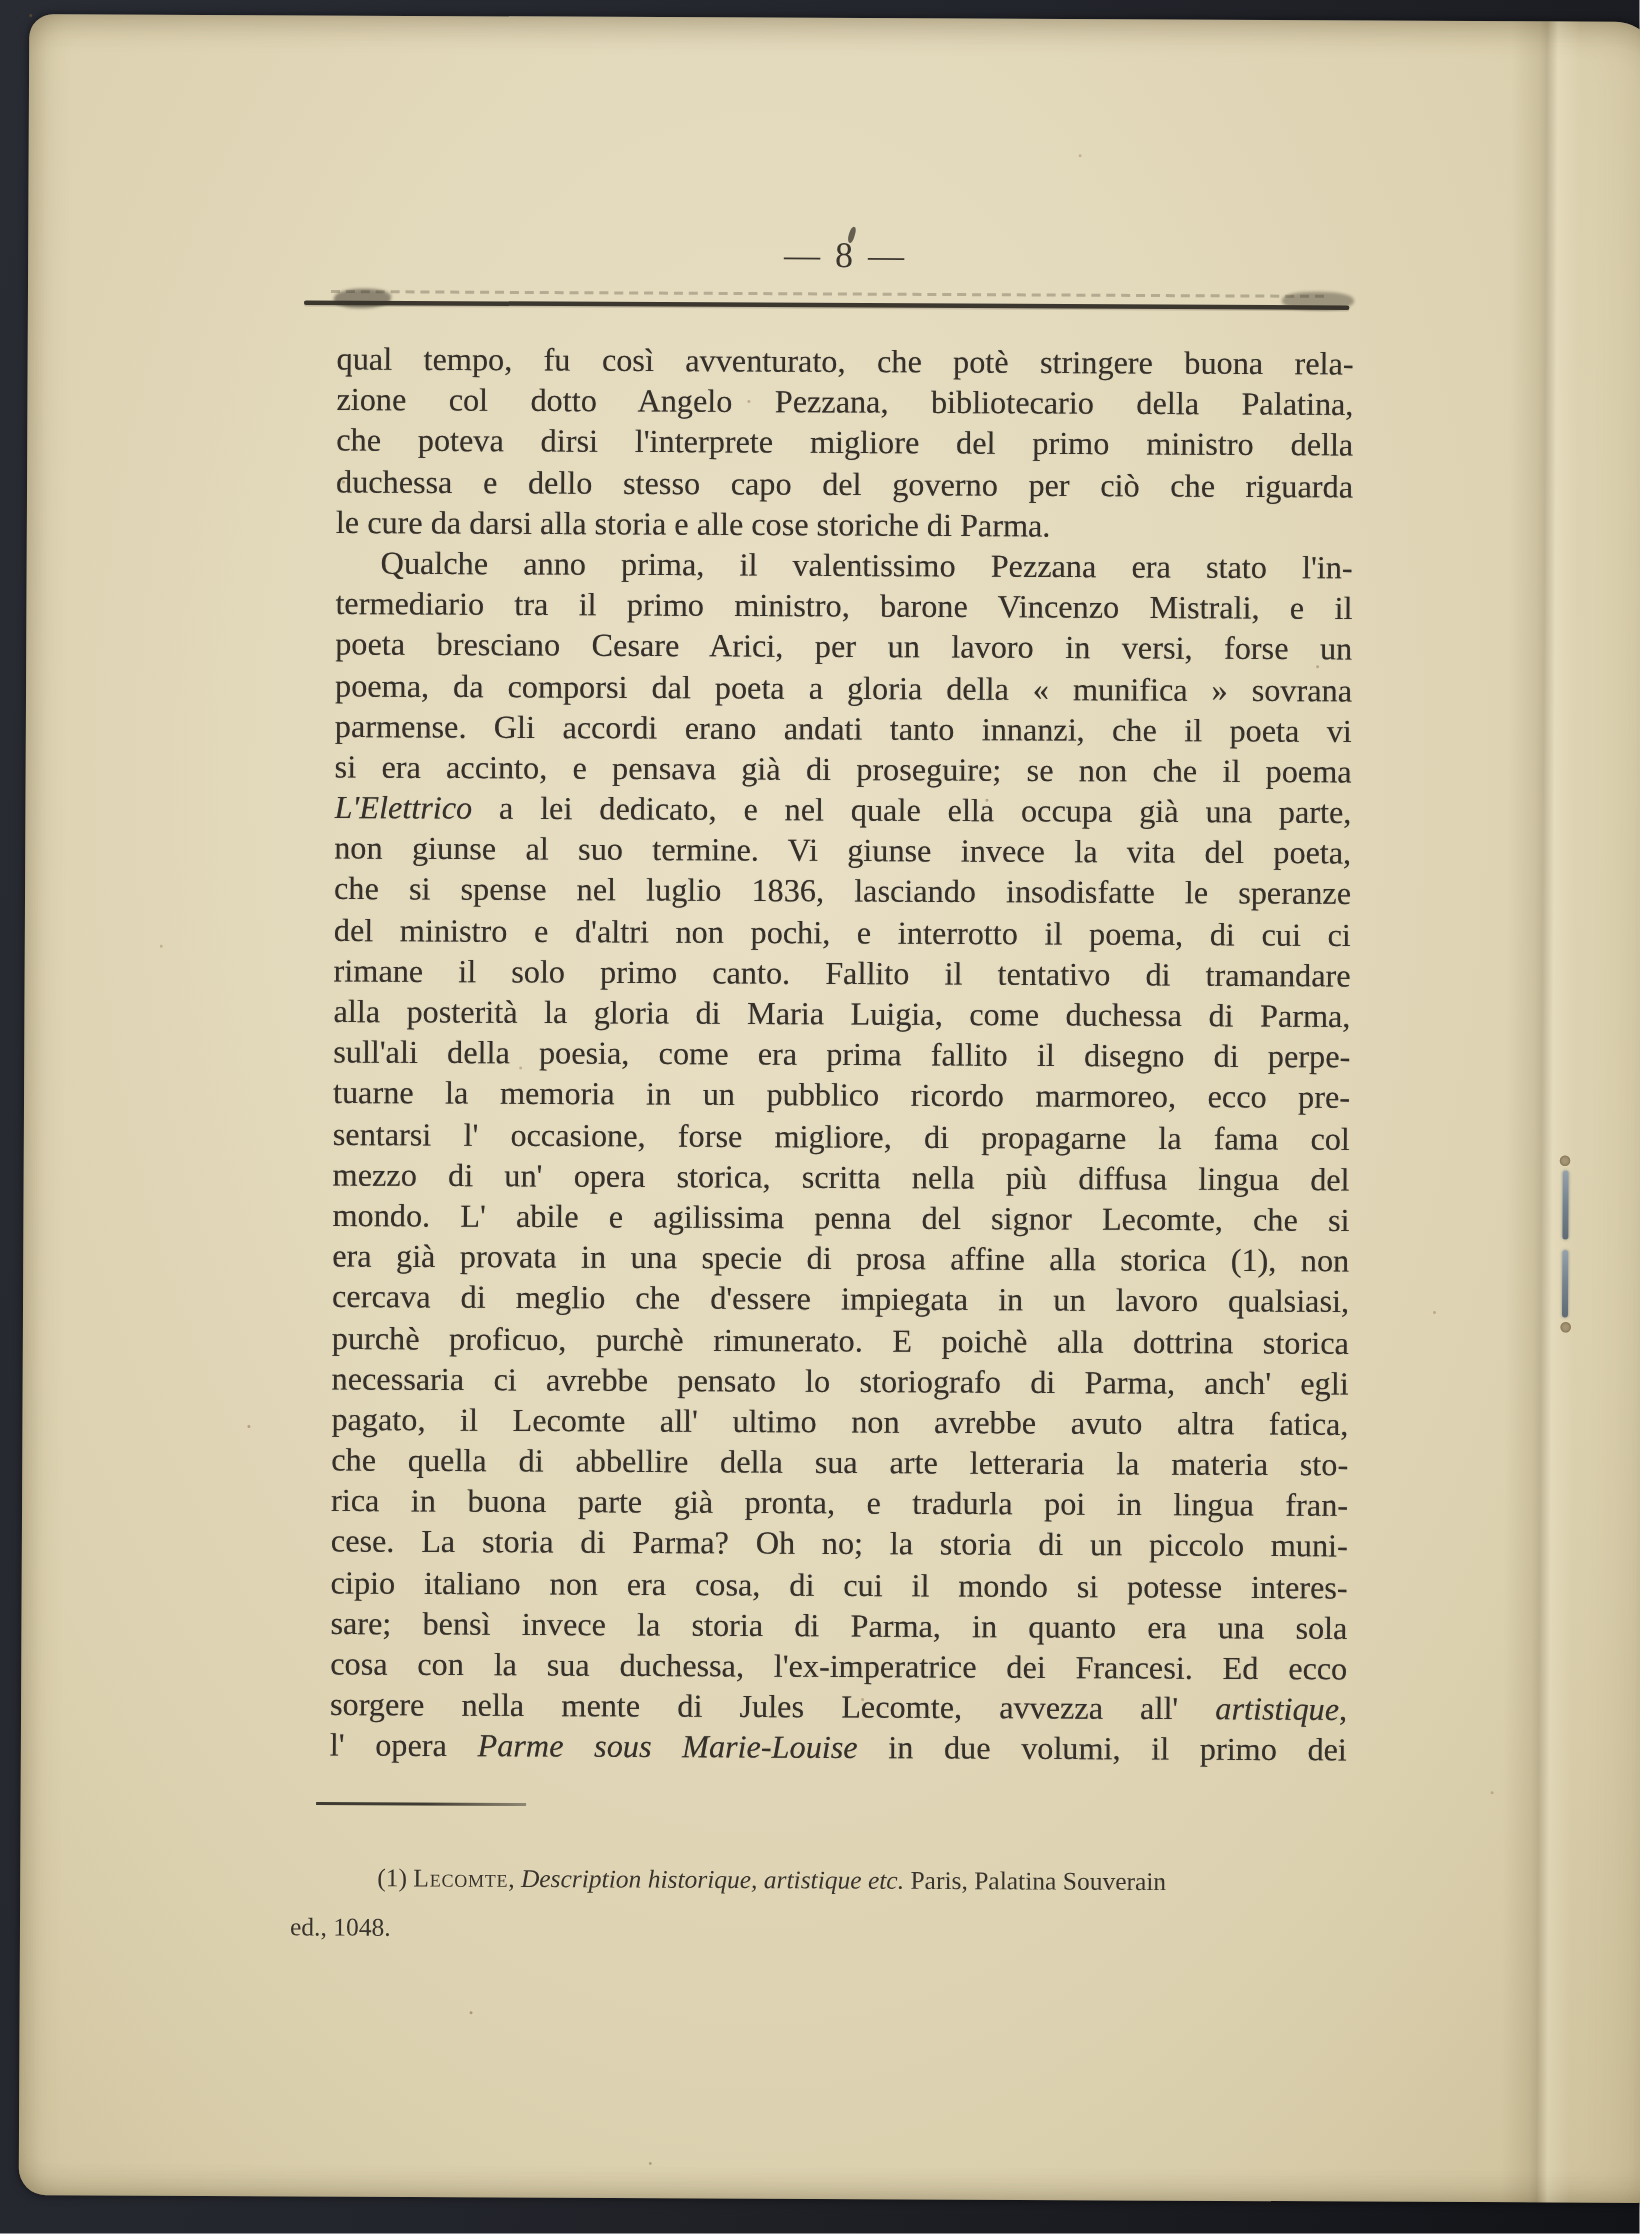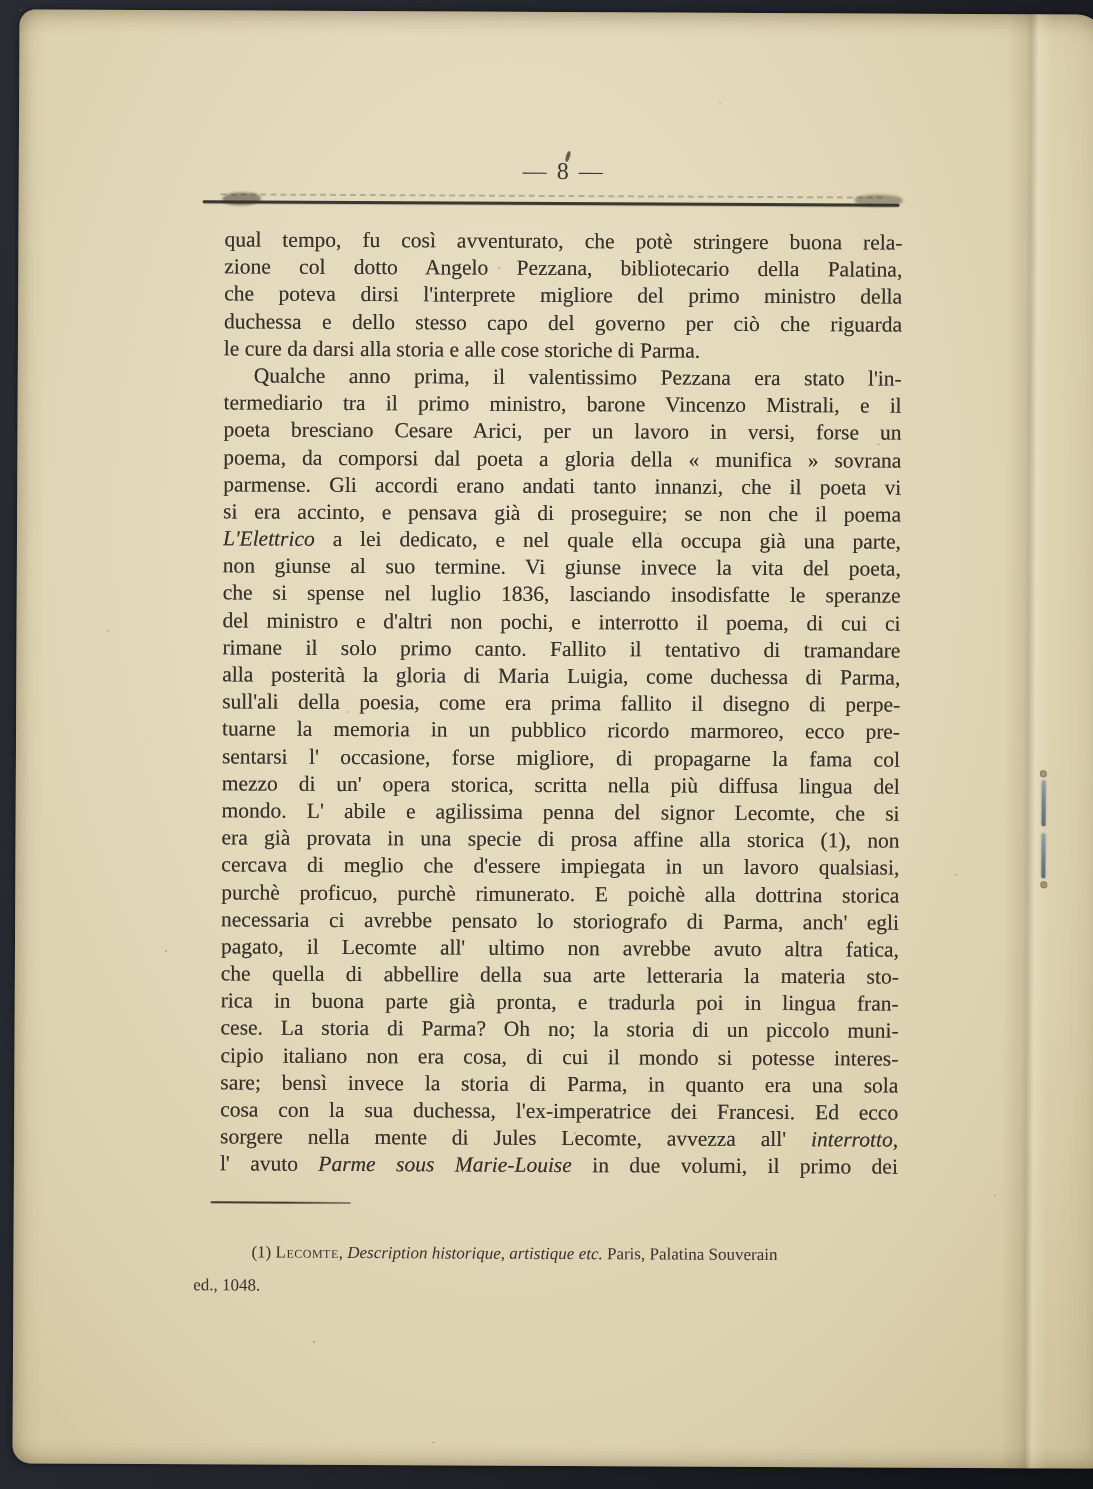--- a/index.html
+++ b/index.html
@@ -140,22 +140,22 @@
         <div class="line"><span>cercava di meglio che d'essere impiegata in un lavoro qualsiasi,</span></div>
         <div class="line"><span>purchè proficuo, purchè rimunerato. E poichè alla dottrina storica</span></div>
         <div class="line"><span>necessaria ci avrebbe pensato lo storiografo di Parma, anch' egli</span></div>
         <div class="line"><span>pagato, il Lecomte all' ultimo non avrebbe avuto altra fatica,</span></div>
         <div class="line"><span>che quella di abbellire della sua arte letteraria la materia sto-</span></div>
         <div class="line"><span>rica in buona parte già pronta, e tradurla poi in lingua fran-</span></div>
         <div class="line"><span>cese. La storia di Parma? Oh no; la storia di un piccolo muni-</span></div>
         <div class="line"><span>cipio italiano non era cosa, di cui il mondo si potesse interes-</span></div>
         <div class="line"><span>sare; bensì invece la storia di Parma, in quanto era una sola</span></div>
         <div class="line"><span>cosa con la sua duchessa, l'ex-imperatrice dei Francesi. Ed ecco</span></div>
-        <div class="line"><span>sorgere nella mente di Jules Lecomte, avvezza all' </span><span class="it">interrotto</span><span>,</span></div>
-        <div class="line"><span>l' avuto </span><span class="it">Parme sous Marie-Louise</span><span> in due volumi, il primo dei</span></div>
+        <div class="line"><span>sorgere nella mente di Jules Lecomte, avvezza all' </span><span class="it">artistique</span><span>,</span></div>
+        <div class="line"><span>l' opera </span><span class="it">Parme sous Marie-Louise</span><span> in due volumi, il primo dei</span></div>
       </div>
 
     <div class="fn-rule"></div>
     <div id="footnote" class="footnote">
         <div class="line no-just indent"><span>(1) </span><span class="sc">Lecomte</span><span>, </span><span class="it">Description historique, artistique etc.</span><span> Paris, Palatina Souverain</span></div>
         <div class="line no-just"><span>ed., 1048.</span></div>
       </div>
 
     <div class="staple">
       <span class="hole h1"></span>

